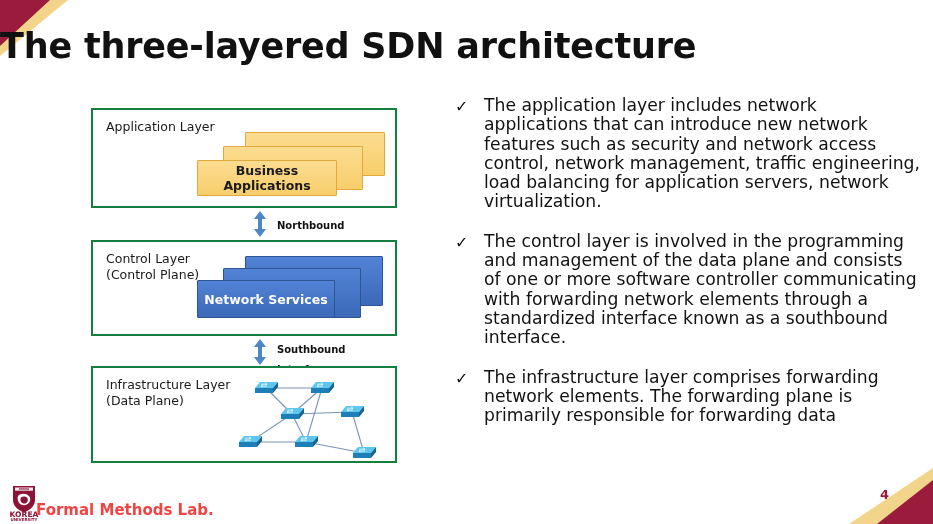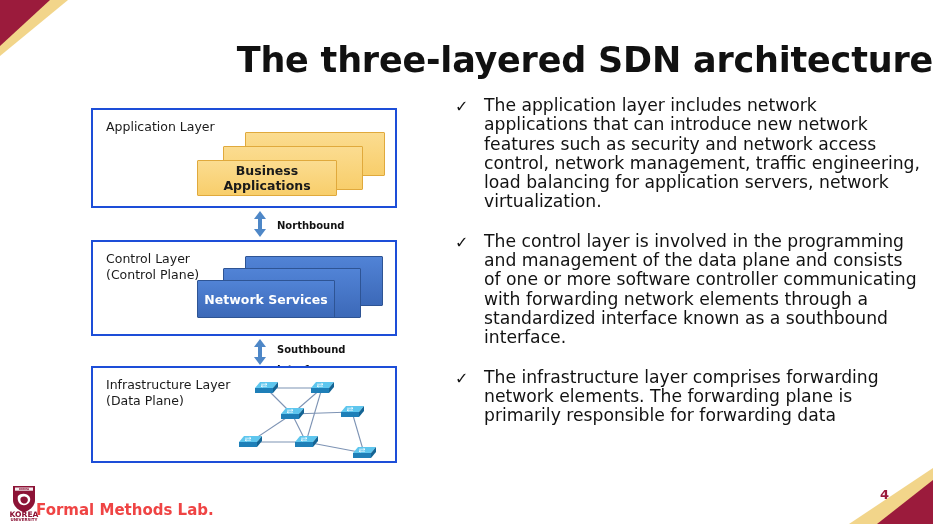--- a/index.html
+++ b/index.html
@@ -28,43 +28,42 @@
     right: 0; bottom: 0;
     width: 96px; height: 56px;
     pointer-events: none;
   }
 
   
   .slide-title {
     position: absolute;
     left: 0; top: 26px;
     width: 933px;
-    text-align: right;
+    text-align: left;
     font-family: "DejaVu Sans", sans-serif;
     font-size: 35px;
     font-weight: bold;
     color: #111111;
     letter-spacing: -0.2px;
     white-space: nowrap;
-    margin-top: 14px;
   }
 
   
   .diagram {
     position: absolute;
     left: 91px;
     top: 108px;
     width: 308px;
     height: 355px;
   }
   .layer-box {
     position: absolute;
     left: 0;
     width: 306px;
-    border: 2px solid #1d4ed8;
+    border: 2px solid #15803d;
     background: #ffffff;
     box-sizing: border-box;
   }
   #app-layer    { top: 0px;   height: 100px; }
   #ctrl-layer   { top: 132px; height: 96px;  }
   #infra-layer  { top: 258px; height: 97px; padding-left: 42px;  }
 
   .layer-label {
     position: absolute;
     left: 13px;

